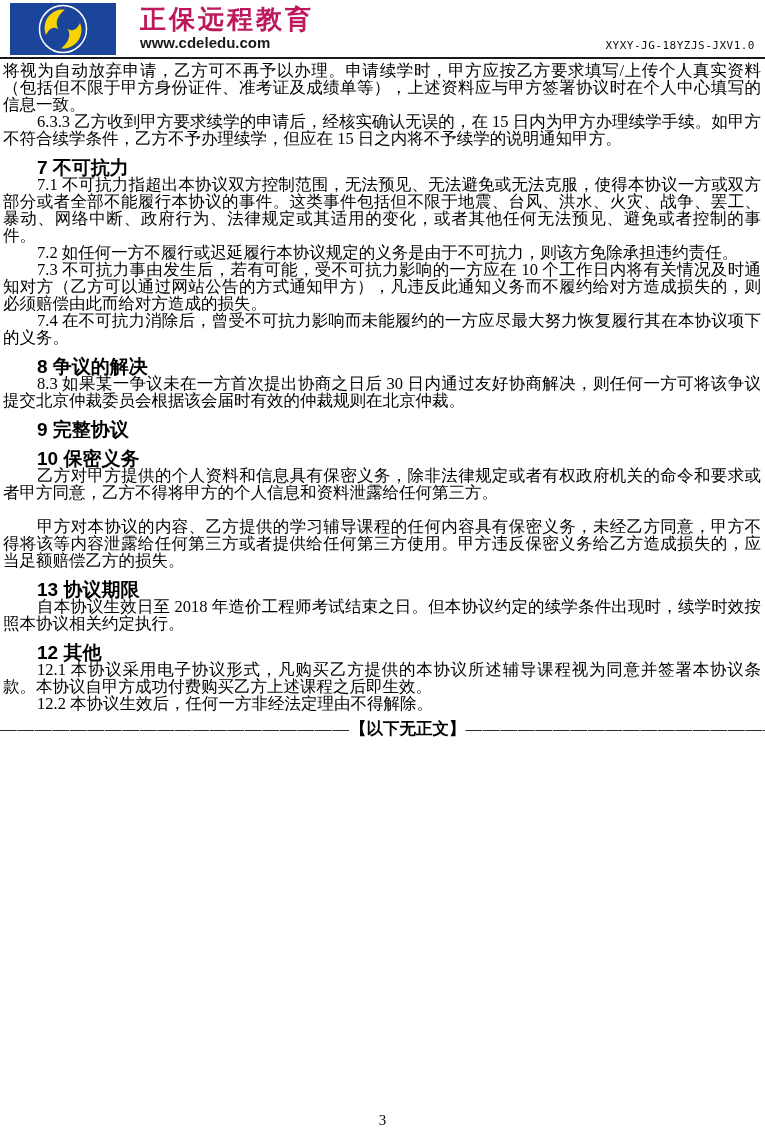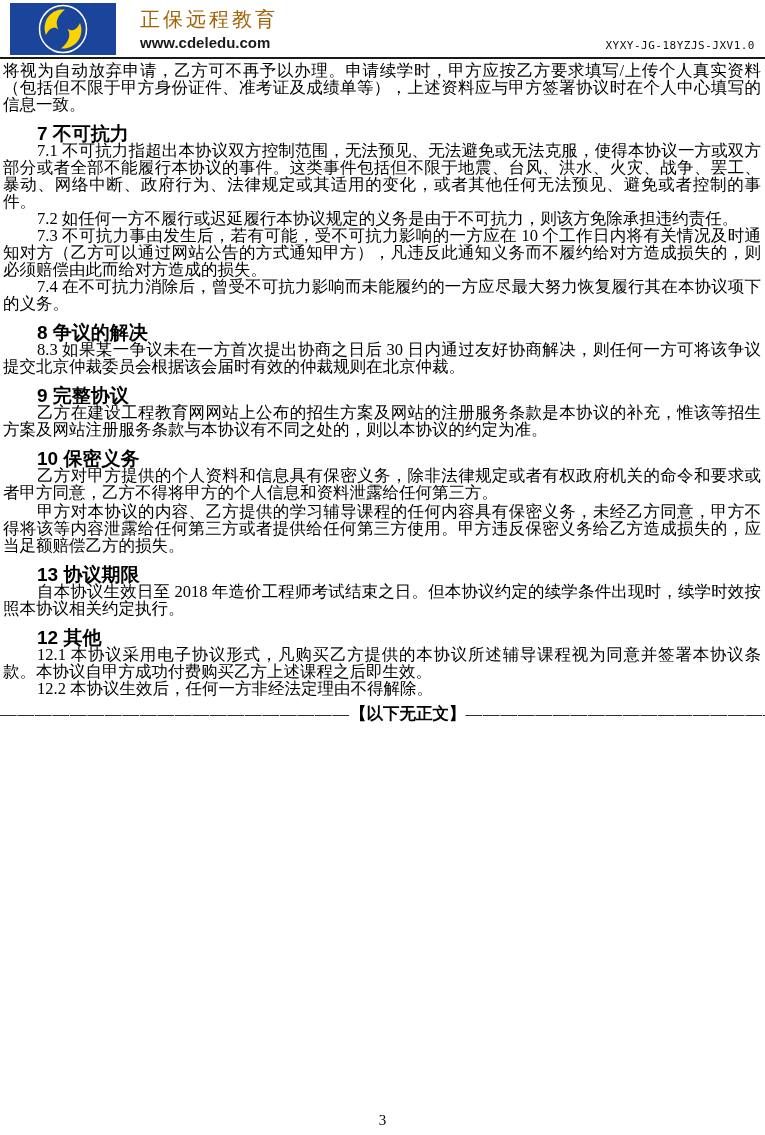--- a/index.html
+++ b/index.html
@@ -27,25 +27,25 @@
     background: #1b459a;
     display: flex; align-items: center; justify-content: center;
   }
   .logo-circle { width: 50px; height: 50px; display: block; }
   .brand {
     position: absolute;
     left: 140px; top: 4px;
     font-family: "Liberation Sans", "DejaVu Sans", sans-serif;
   }
   .brand-title {
-    font-size: 20px;
-    font-weight: normal;
+    font-size: 26px;
+    font-weight: bold;
     letter-spacing: 3px;
     line-height: 30px;
-    color: #a16207;
+    color: #be185d;
   }
   .brand-url {
     font-size: 15px;
     font-weight: bold;
     line-height: 18px;
     color: #1a1a1a;
   }
   .doc-code {
     position: absolute;
     right: 10px; bottom: 5px;
@@ -58,21 +58,21 @@
   .doc-body {
     padding: 3px 4px 0 3px;
     font-size: 16.5px;
     line-height: 17px;
     text-align: justify;
   }
   .doc-body p[data-name="paragraph"] {
     text-indent: 34px;
   }
   .doc-body p.no-indent { text-indent: 0; }
-  .doc-body p.gap-top { margin-top: 2px; }
+  .doc-body p.gap-top { margin-top: 17px; }
   .doc-body div[data-name="section-heading"] {
     font-family: "Liberation Sans", "DejaVu Sans", sans-serif;
     font-weight: bold;
     font-size: 19px;
     text-indent: 34px;
     margin-top: 12px;
   }
   
   .no-body-divider {
     margin-top: 3px;
@@ -111,29 +111,29 @@
     </div>
     <div class="brand" data-name="brand-text">
       <div class="brand-title" data-name="brand-title">正保远程教育</div>
       <div class="brand-url" data-name="brand-url">www.cdeledu.com</div>
     </div>
     <div class="doc-code" data-name="document-code">XYXY-JG-18YZJS-JXV1.0</div>
   </div>
 
   <div class="doc-body" id="doc-body" data-name="document-body">
       <p data-name="paragraph" class="no-indent">将视为自动放弃申请，乙方可不再予以办理。申请续学时，甲方应按乙方要求填写/上传个人真实资料（包括但不限于甲方身份证件、准考证及成绩单等），上述资料应与甲方签署协议时在个人中心填写的信息一致。</p>
+      <p data-name="paragraph">6.3.3 乙方收到甲方要求续学的申请后，经核实确认无误的，在 15 日内为甲方办理续学手续。如甲方不符合续学条件，乙方不予办理续学，但应在 15 日之内将不予续学的说明通知甲方。</p>
       <div data-name="section-heading">7  不可抗力</div>
       <p data-name="paragraph">7.1 不可抗力指超出本协议双方控制范围，无法预见、无法避免或无法克服，使得本协议一方或双方部分或者全部不能履行本协议的事件。这类事件包括但不限于地震、台风、洪水、火灾、战争、罢工、暴动、网络中断、政府行为、法律规定或其适用的变化，或者其他任何无法预见、避免或者控制的事件。</p>
       <p data-name="paragraph">7.2 如任何一方不履行或迟延履行本协议规定的义务是由于不可抗力，则该方免除承担违约责任。</p>
       <p data-name="paragraph">7.3 不可抗力事由发生后，若有可能，受不可抗力影响的一方应在 10 个工作日内将有关情况及时通知对方（乙方可以通过网站公告的方式通知甲方），凡违反此通知义务而不履约给对方造成损失的，则必须赔偿由此而给对方造成的损失。</p>
       <p data-name="paragraph">7.4 在不可抗力消除后，曾受不可抗力影响而未能履约的一方应尽最大努力恢复履行其在本协议项下的义务。</p>
       <div data-name="section-heading">8 争议的解决</div>
       <p data-name="paragraph">8.3 如果某一争议未在一方首次提出协商之日后 30 日内通过友好协商解决，则任何一方可将该争议提交北京仲裁委员会根据该会届时有效的仲裁规则在北京仲裁。</p>
       <div data-name="section-heading">9 完整协议</div>
-      <p data-name="paragraph">乙方在建设工程教育网网站上公布的招生方案及网站的注册服务条款是本协议的补充，惟该等招生方案及网站注册服务条款与本协议有不同之处的，则以本协议的约定为准。</p>
       <div data-name="section-heading">10 保密义务</div>
       <p data-name="paragraph">乙方对甲方提供的个人资料和信息具有保密义务，除非法律规定或者有权政府机关的命令和要求或者甲方同意，乙方不得将甲方的个人信息和资料泄露给任何第三方。</p>
       <p data-name="paragraph" class="gap-top">甲方对本协议的内容、乙方提供的学习辅导课程的任何内容具有保密义务，未经乙方同意，甲方不得将该等内容泄露给任何第三方或者提供给任何第三方使用。甲方违反保密义务给乙方造成损失的，应当足额赔偿乙方的损失。</p>
       <div data-name="section-heading">13 协议期限</div>
       <p data-name="paragraph">自本协议生效日至 2018 年造价工程师考试结束之日。但本协议约定的续学条件出现时，续学时效按照本协议相关约定执行。</p>
       <div data-name="section-heading">12 其他</div>
       <p data-name="paragraph">12.1 本协议采用电子协议形式，凡购买乙方提供的本协议所述辅导课程视为同意并签署本协议条款。本协议自甲方成功付费购买乙方上述课程之后即生效。</p>
       <p data-name="paragraph">12.2 本协议生效后，任何一方非经法定理由不得解除。</p>
     </div>
 

